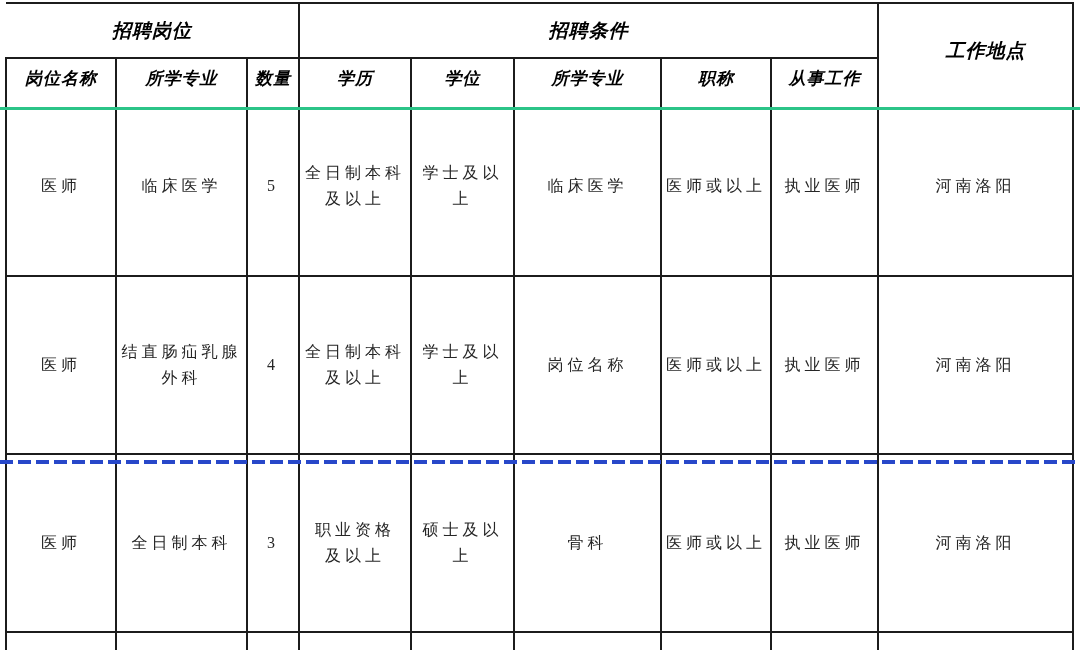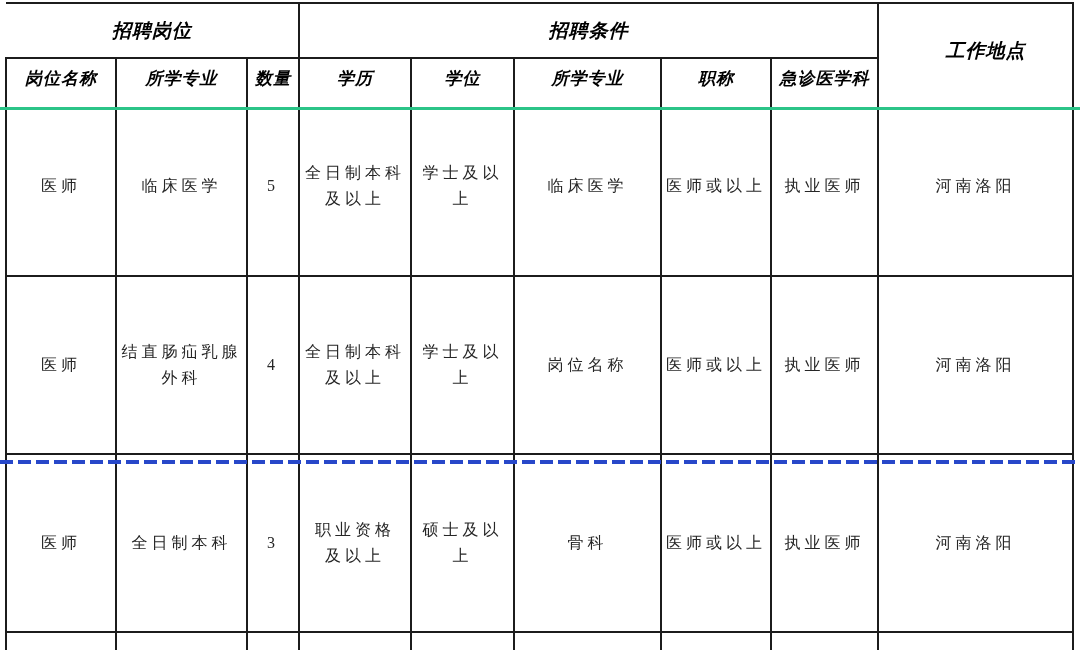--- a/index.html
+++ b/index.html
@@ -89,21 +89,21 @@
     </tr>
 
     <tr class="col-row">
       <th>岗位名称</th>
       <th>所学专业</th>
       <th>数量</th>
       <th>学历</th>
       <th>学位</th>
       <th>所学专业</th>
       <th>职称</th>
-      <th>急诊医学科</th>
+      <th>从事工作</th>
     </tr>
 
     <tr class="data-row r1">
       <td>医师</td>
       <td>临床医学</td>
       <td>5</td>
       <td>全日制本科
 及以上</td>
       <td>学士及以
 上</td>

